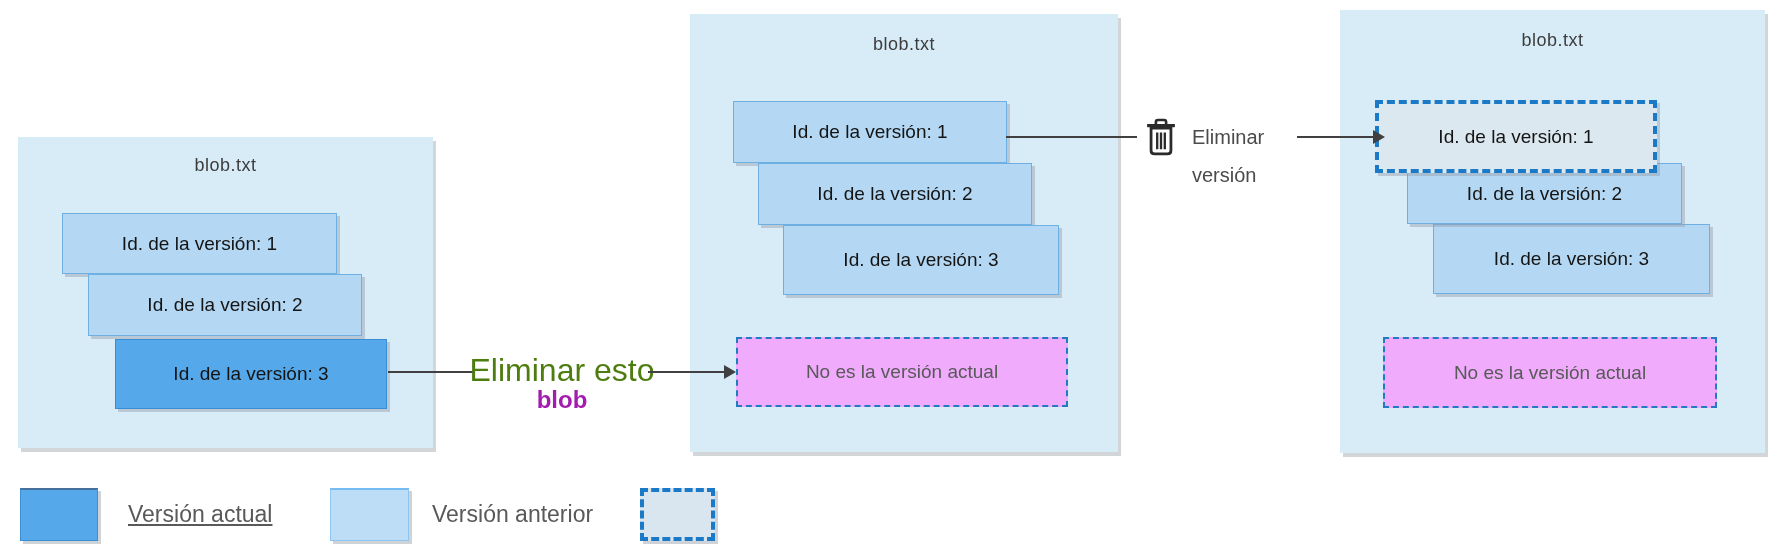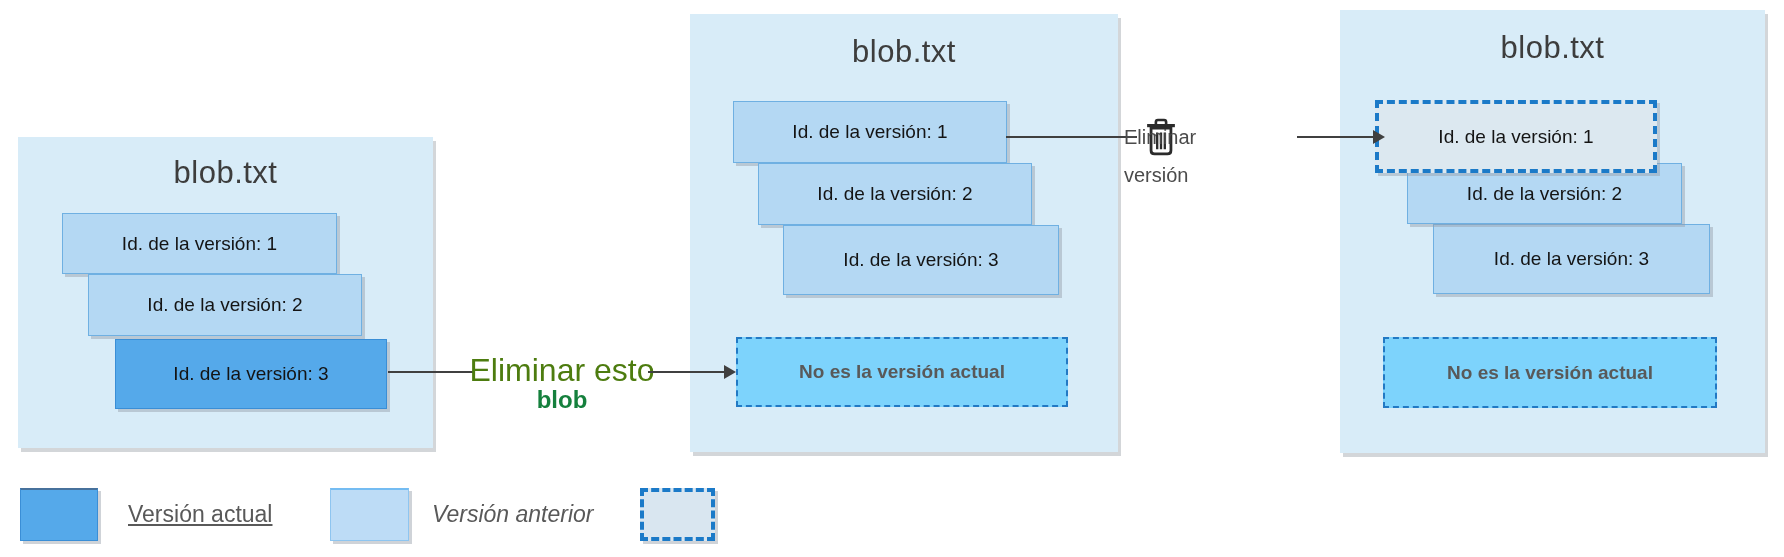--- a/index.html
+++ b/index.html
@@ -7,21 +7,21 @@
     position:relative; width:1784px; height:557px; background:#ffffff;
     font-family:"Liberation Sans", sans-serif; overflow:hidden;
   }
 
   
   .panel { position:absolute; background:#d8ecf8; box-shadow:3px 4px 0 rgba(175,180,185,.55); }
   .panel-left  { left:18px;   top:137px; width:415px; height:311px; }
   .panel-mid   { left:690px;  top:14px;  width:428px; height:438px; }
   .panel-right { left:1340px; top:10px;  width:425px; height:443px; }
   .panel-title { position:absolute; left:0; right:0; text-align:center;
-                 font-size:31px; color:#3d3d3d; letter-spacing:.5px; }
+                 font-size:18px; color:#3d3d3d; letter-spacing:.5px; }
   .panel-left  .panel-title { top:18px; }
   .panel-mid   .panel-title { top:20px; }
   .panel-right .panel-title { top:20px; }
 
   
   .card { position:absolute; display:flex; align-items:center; justify-content:center;
           font-size:19px; color:#141414; box-sizing:border-box; }
   .card.prev { background:#b4d8f3; border:1px solid #6fb0e2; box-shadow:3px 3px 0 rgba(148,158,168,.45); }
   .card.cur  { background:#55a9ea; border:1px solid #3a8ed6; box-shadow:3px 3px 0 rgba(148,158,168,.45); }
 
@@ -38,57 +38,57 @@
   .rp-c3 { left:93px;  top:214px; width:277px; height:70px; z-index:1; }
 
   
   .soft-outer { position:absolute; background:#a6a6a6; box-shadow:3px 3px 0 rgba(148,158,168,.45); }
   .soft-inner { width:100%; height:100%; box-sizing:border-box;
                 border:4px dashed #1b7ac8; background:#dce8f0;
                 display:flex; align-items:center; justify-content:center;
                 font-size:19px; color:#141414; }
 
   
-  .notcur { position:absolute; background:#7dd3fc; border:2px dashed #2279c4;
+  .notcur { position:absolute; background:#f0abfc; border:2px dashed #2279c4;
             display:flex; align-items:center; justify-content:center;
-            font-size:19px; color:#595959; box-sizing:border-box;font-weight:bold; }
+            font-size:19px; color:#595959; box-sizing:border-box; }
   .mp-nc { left:46px; top:323px; width:332px; height:70px; }
   .rp-nc { left:43px; top:327px; width:334px; height:71px; }
 
   
   .hline { position:absolute; height:2px; background:#404040; z-index:5; }
   .l1a { left:388px;  top:371px; width:85px;  }
   .l1b { left:648px;  top:371px; width:76px;  }
   .l2a { left:1006px; top:136px; width:131px; }
   .l2b { left:1297px; top:136px; width:76px;  }
   .ahead { position:absolute; width:0; height:0; z-index:6;
            border-top:7px solid transparent; border-bottom:7px solid transparent;
            border-left:12px solid #404040; }
   .h1 { left:724px;  top:365px; }
   .h2 { left:1373px; top:130px; }
 
   
   .lbl-blob { position:absolute; left:462px; top:356px; width:200px; text-align:center; z-index:5; }
   .lbl-blob .ln1 { font-size:32px; color:#4d7c0f; line-height:28px; }
-  .lbl-blob .ln2 { font-size:24px; font-weight:bold; color:#15803d; line-height:31px; }
-  .lbl-ver { position:absolute; left:1124px; top:118px; z-index:5; }
+  .lbl-blob .ln2 { font-size:24px; font-weight:bold; color:#a21caf; line-height:31px; }
+  .lbl-ver { position:absolute; left:1192px; top:118px; z-index:5; }
   .lbl-ver .ln1, .lbl-ver .ln2 { font-size:20px; color:#4b4b4b; line-height:38px; }
   .trash { position:absolute; left:1142px; top:116px; width:38px; height:42px; z-index:5; }
 
   
   .sw { position:absolute; top:488px; height:53px; box-sizing:border-box; }
   .sw1 { left:20px;  width:78px; background:#55a9ea; border:1px solid #3a8ed6;
          border-top:2px solid #47719c; box-shadow:3px 3px 0 rgba(148,158,168,.45); }
   .sw2 { left:330px; width:79px; background:#bddcf6; border:1px solid #8ec5f0;
          border-top:2px solid #74bcf2; box-shadow:3px 3px 0 rgba(148,158,168,.45); }
   .sw3 { left:640px; width:75px; }
   .leg-label { position:absolute; top:488px; height:53px; display:flex; align-items:center;
                font-size:23px; color:#595959; white-space:nowrap; }
   .ll1 { left:128px;text-decoration:underline; }
-  .ll2 { left:432px;font-style:italic; }
+  .ll2 { left:432px; }
   .ll3 { left:737px; }
 </style>
 </head>
 <body>
 
 <div class="canvas">
 
   <div class="panel panel-left">
     <div class="panel-title">blob.txt</div>
     <div class="card prev lp-c1">Id. de la versión: 1</div>

